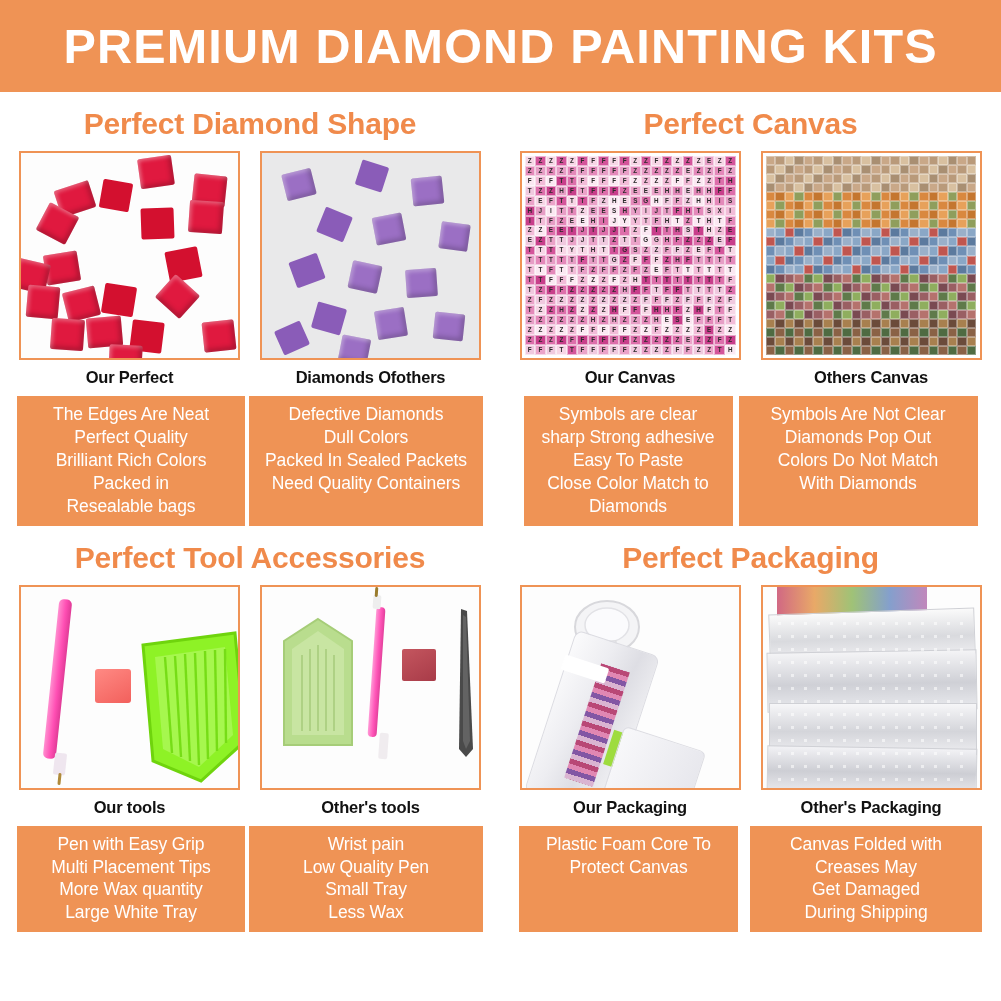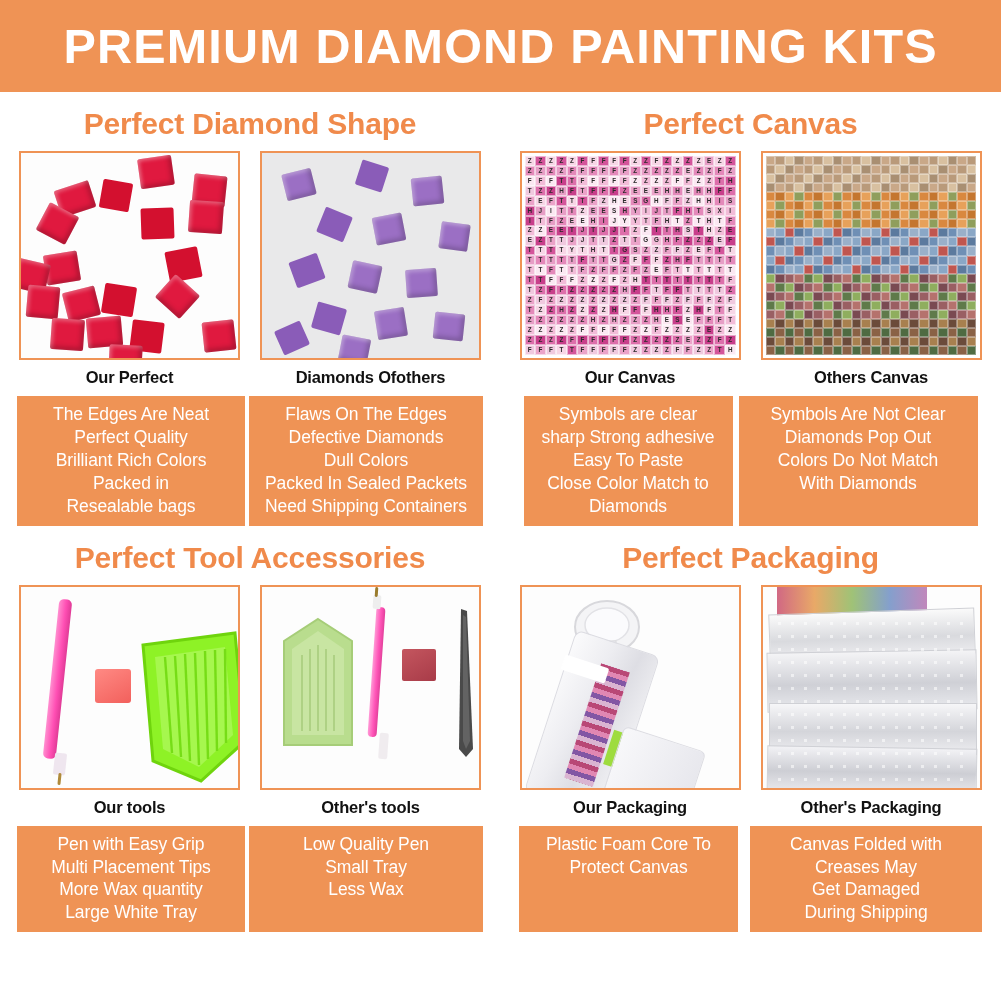--- a/index.html
+++ b/index.html
@@ -255,25 +255,24 @@
 
       <div class="text-pair">
         <div class="text-panel w-left">
           <span class="ln">The Edges Are Neat</span>
           <span class="ln">Perfect Quality</span>
           <span class="ln">Brilliant Rich Colors</span>
           <span class="ln">Packed in</span>
           <span class="ln">Resealable bags</span>
         </div>
         <div class="text-panel w-right">
-          <span class="ln">Flaws On The Edges</span>
           <span class="ln">Defective Diamonds</span>
           <span class="ln">Dull Colors</span>
           <span class="ln">Packed In Sealed Packets</span>
-          <span class="ln">Need Shipping Containers</span>
+          <span class="ln">Need Quality Containers</span>
         </div>
       </div>
     </div>
 
     <div class="quadrant q-canvas">
       <div class="section-title">Perfect Canvas</div>
 
       <div class="img-pair">
         <div class="img-cell">
           <div class="photo-frame">
@@ -1261,20 +1260,21 @@
       </div>
 
       <div class="text-pair">
         <div class="text-panel w-left">
           <span class="ln">Pen with Easy Grip</span>
           <span class="ln">Multi Placement Tips</span>
           <span class="ln">More Wax quantity</span>
           <span class="ln">Large White Tray</span>
         </div>
         <div class="text-panel w-right">
+          <span class="ln">Wrist pain</span>
           <span class="ln">Low Quality Pen</span>
           <span class="ln">Small Tray</span>
           <span class="ln">Less Wax</span>
         </div>
       </div>
     </div>
 
     <div class="quadrant q-pack">
       <div class="section-title">Perfect Packaging</div>
 

